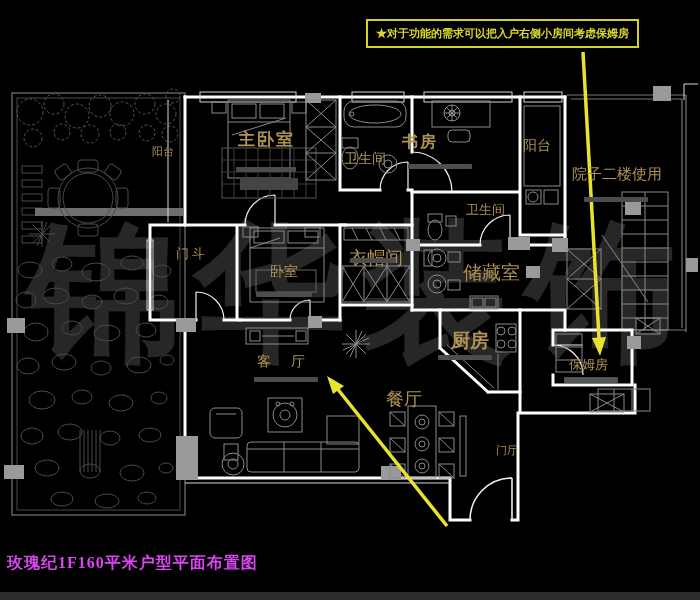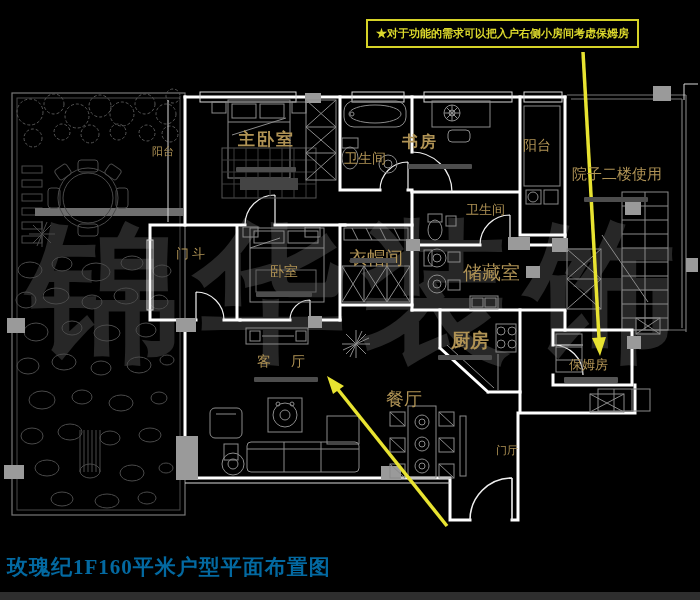--- a/index.html
+++ b/index.html
@@ -6,21 +6,21 @@
   #stage{position:relative;width:700px;height:600px;background:#000;overflow:hidden;
          font-family:"Liberation Sans",sans-serif;}
   #watermark{position:absolute;left:28px;top:218px;z-index:1;font-size:152px;font-weight:bold;
              color:#272727;letter-spacing:14px;white-space:nowrap;
              font-family:"Liberation Serif",serif;line-height:1;}
   #plan-svg{position:absolute;left:0;top:0;z-index:2;}
   .room-label{position:absolute;z-index:3;color:#b09355;white-space:nowrap;line-height:1.1;}
   .note-bar{position:absolute;z-index:3;background:#4d4d4d;height:5px;border-radius:1px;}
   .callout{position:absolute;z-index:4;border:2px solid #d6d328;color:#dcd92c;
            font-size:11px;font-weight:bold;padding:5px 8px;white-space:nowrap;background:#000;}
-  #plan-title{position:absolute;left:7px;top:553px;z-index:4;color:#0369a1;font-size:21px;
+  #plan-title{position:absolute;left:7px;top:553px;z-index:4;color:#d946ef;font-size:16px;
               font-weight:bold;letter-spacing:1px;font-family:"Liberation Serif",serif;white-space:nowrap;}
   #bottom-strip{position:absolute;left:0;top:592px;width:700px;height:8px;background:#2e2e2e;z-index:1;}
   .w{stroke:#ffffff;stroke-width:3;fill:none;stroke-linecap:square;}
   .w2{stroke:#d8d8d8;stroke-width:1;fill:none;}
   .arc{stroke:#efefef;stroke-width:1.2;fill:none;}
   .f{stroke:#8a8a8a;stroke-width:1;fill:none;}
   .c{stroke:#4a4a4a;stroke-width:1;fill:none;}
   .shrub{stroke:#565656;stroke-width:1;fill:none;stroke-dasharray:3 2;}
   .blk{fill:#9a9a9a;stroke:none;}
   .bar{fill:#6f6f6f;stroke:none;}

